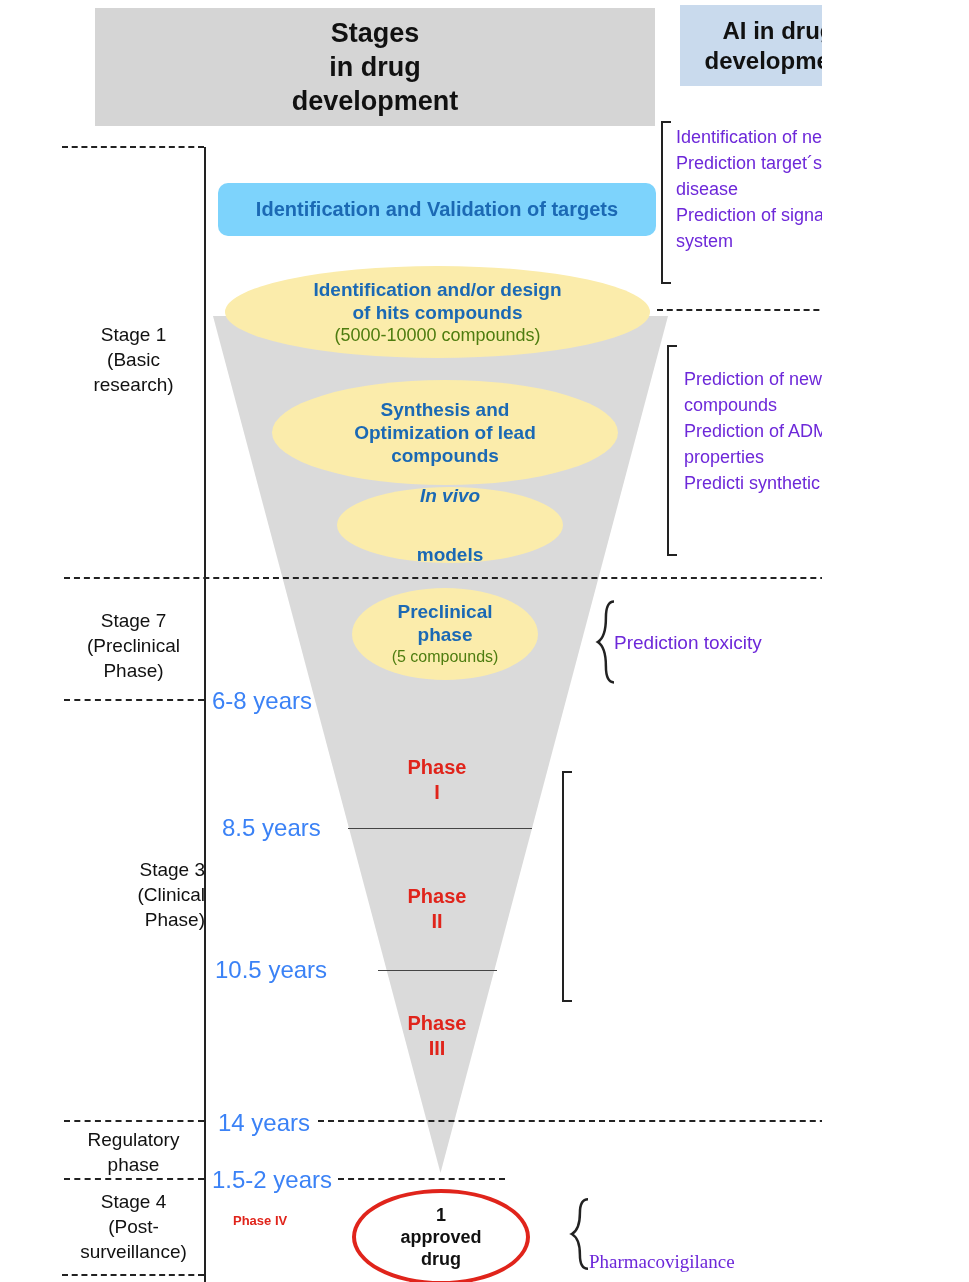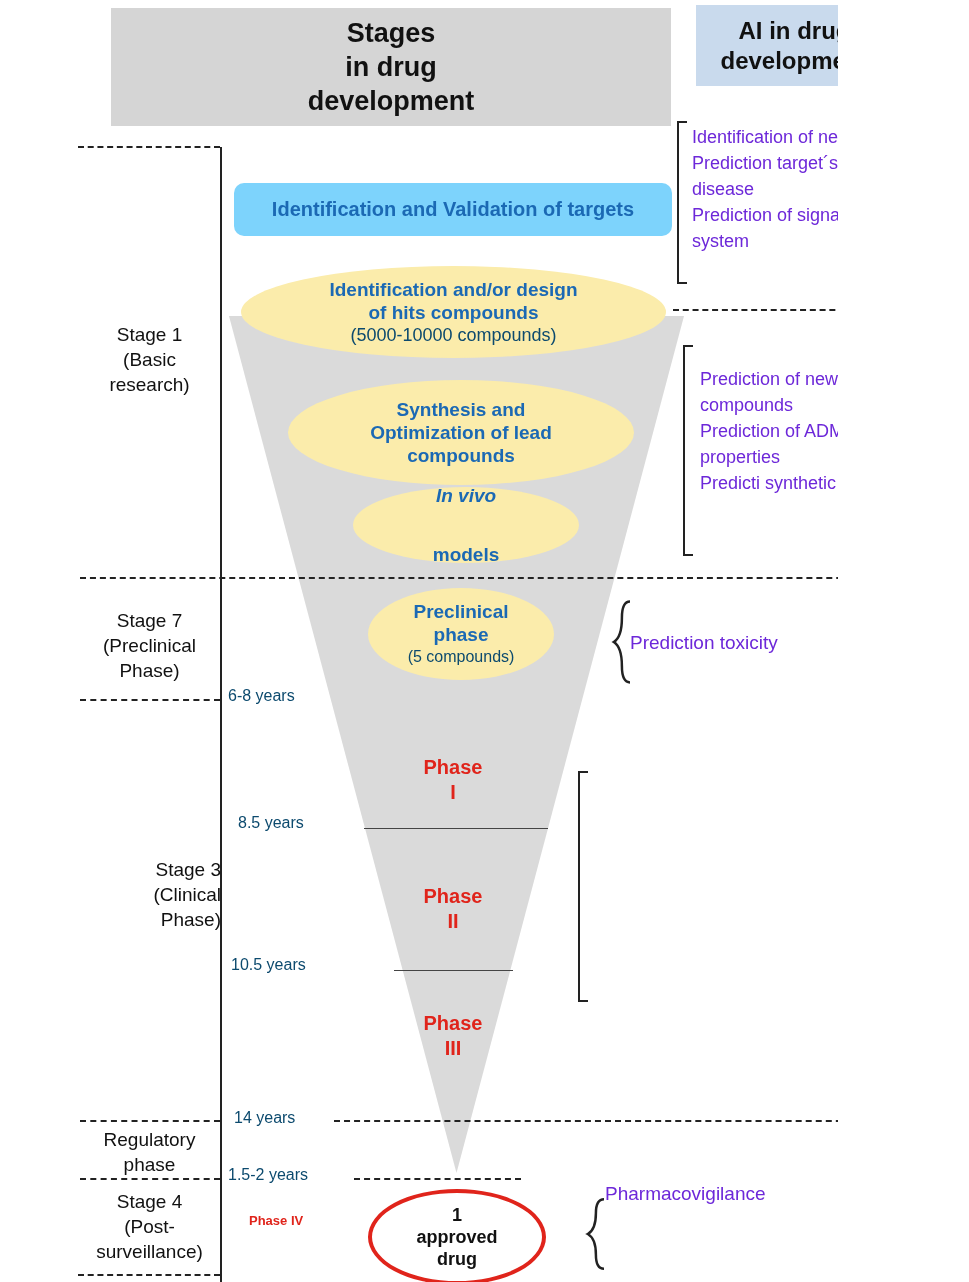--- a/index.html
+++ b/index.html
@@ -1,17 +1,17 @@
 <!DOCTYPE html>
 <html><head>
 <meta charset="utf-8">
 <style>
   * { margin:0; padding:0; box-sizing:border-box; }
   html,body { background:#fff; font-family:"Liberation Sans", sans-serif; color:#111; }
-  .canvas { position:relative; width:822px; height:1282px; background:#fff; overflow:hidden;margin-left:16px; }
+  .canvas { position:relative; width:822px; height:1282px; background:#fff; overflow:hidden; }
   .abs { position:absolute; }
   .prel { white-space:pre-line; }
   .ctr { text-align:center; }
   .flexc { display:flex; flex-direction:column; align-items:center; justify-content:center; }
 
   
   #hdr-stages { left:95px; top:8px; width:560px; height:118px; background:#d5d5d5;
     font-weight:bold; font-size:27px; line-height:34px; }
   #hdr-ai { left:680px; top:5px; width:197px; height:81px; background:#c9daed;
     font-weight:bold; font-size:24px; line-height:30px; }
@@ -30,58 +30,58 @@
   #dash-g { left:62px;  top:1274px; width:142px; }
 
   
   #funnel { left:213px; top:316px; width:455px; height:857px; background:#dadada;
     clip-path:polygon(0 0, 100% 0, 50% 100%); }
   #targets-box { left:218px; top:183px; width:438px; height:53px; background:#7dd3fc;
     border-radius:10px; color:#1b69b4; font-weight:bold; font-size:20px; }
 
   .ellipse { background:#fbecab; border-radius:50%; }
   .b-blue { color:#1b69b4; font-weight:bold; font-size:19px; line-height:23px; text-align:center; }
-  .r-blue { color:#0c4a6e; font-size:18px; line-height:22px; text-align:center; }
+  .r-blue { color:#4d7c0f; font-size:18px; line-height:22px; text-align:center; }
   #el-hits   { left:225px; top:266px; width:425px; height:92px; }
   #el-lead   { left:272px; top:380px; width:346px; height:105px; }
   #el-invivo { left:337px; top:487px; width:226px; height:76px;gap:36px; }
   #el-prec   { left:352px; top:588px; width:186px; height:92px; }
   #el-prec .r-blue { font-size:16px; white-space:nowrap; }
   .ital { font-style:italic; }
 
   .phase { color:#e0241b; font-weight:bold; font-size:20px; line-height:25px; text-align:center; white-space:pre-line; }
   #phase1 { left:387px; top:755px;  width:100px; }
   #phase2 { left:387px; top:884px;  width:100px; }
   #phase3 { left:387px; top:1011px; width:100px; }
   #phase4 { left:233px; top:1208px; font-size:13px; white-space:nowrap; }
 
   .thinline { height:1px; background:#444; }
   #fl1 { left:348px; top:828px; width:184px; }
   #fl2 { left:378px; top:970px; width:119px; }
 
-  .yrs { font-size:16px; color:#0c4a6e; white-space:nowrap; }
+  .yrs { font-size:24px; color:#3b82f6; white-space:nowrap; }
   #yr1 { left:212px; top:687px; }
   #yr2 { left:222px; top:814px; }
   #yr3 { left:215px; top:956px; }
   #yr4 { left:218px; top:1109px; }
   #yr5 { left:212px; top:1166px; }
 
   .stage { left:62px; width:143px; font-size:19px; line-height:25px; text-align:center; white-space:pre-line; }
   #st1    { top:322px; }
   #st2    { top:608px; }
   #st3    { top:857px;text-align:right; }
   #st-reg { top:1127px; }
   #st4    { top:1189px; }
 
   .aitext { font-size:18px; line-height:26px; color:#6d28d9; white-space:pre-line; }
   #ai-g1 { left:676px; top:124px; width:226px; }
   #ai-g2 { left:684px; top:366px; width:208px; }
   #ai-g3 { left:614px; top:630px; width:220px; font-size:19px; white-space:nowrap; }
   #ai-g4 { left:575px; top:826px; width:196px; font-size:19px; }
-  #ai-g5 { left:589px; top:1181px; width:220px; font-size:19px; white-space:nowrap; }
+  #ai-g5 { left:589px; top:1249px; width:220px; font-size:19px; white-space:nowrap;font-family:Liberation Serif, serif; }
 
   .sqbracket { border-left:2px solid #222; border-top:2px solid #222; border-bottom:2px solid #222; width:10px; }
   #br1 { left:661px; top:121px; height:163px; }
   #br2 { left:667px; top:345px; height:211px; }
   #br4 { left:562px; top:771px; height:231px; }
   .brace { overflow:visible; }
   #brace3 { left:596px; top:599px; width:18px; height:86px; }
   #brace5 { left:570px; top:1197px; width:18px; height:74px; }
 
   #approved { left:352px; top:1189px; width:178px; height:96px; background:#fff;

